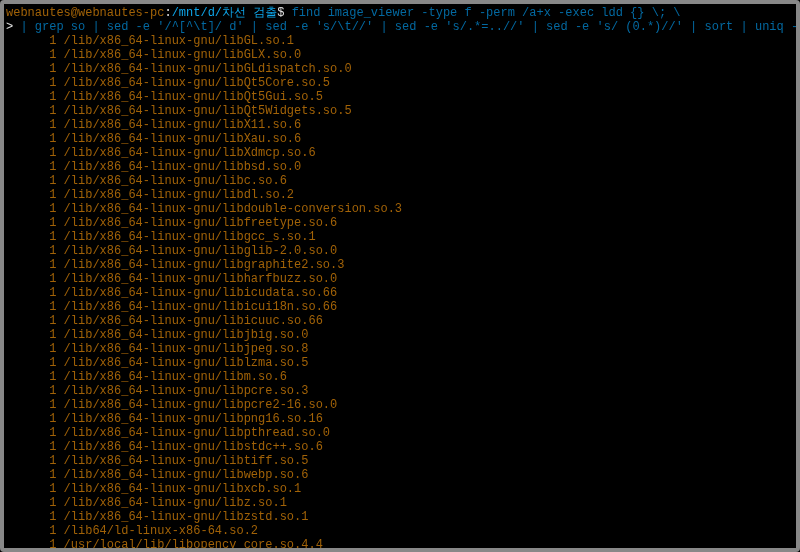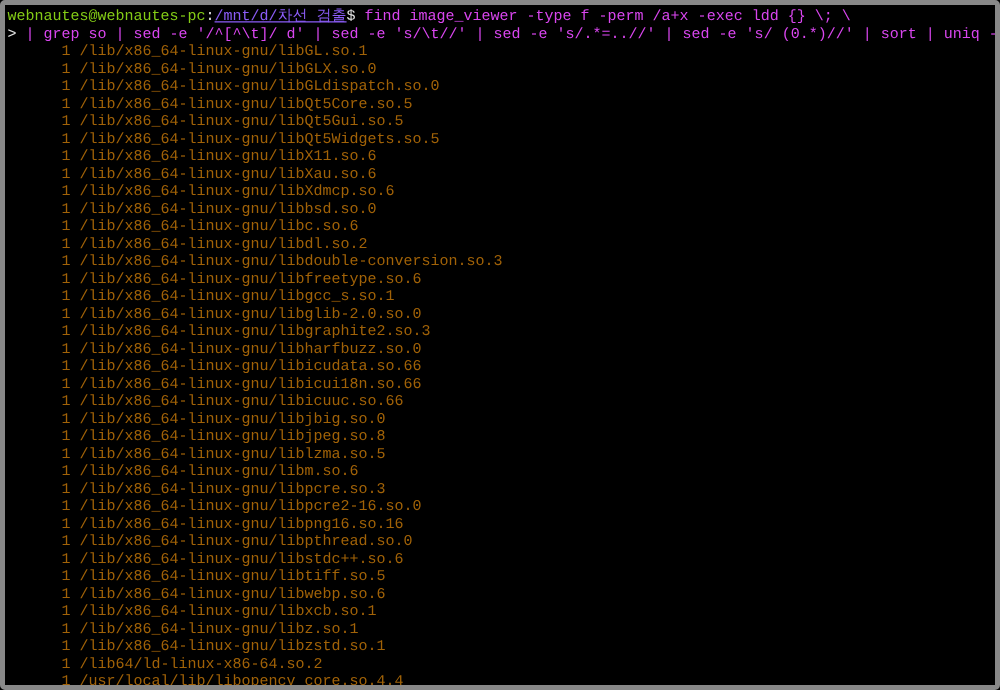--- a/index.html
+++ b/index.html
@@ -21,25 +21,25 @@
     font-size: 12px;
     line-height: 14px;
     color: #e4e4e4;
     padding: 2px 2px;
     white-space: pre;
     overflow: hidden;
   }
   .prompt-line {
     display: block;
   }
-  .user { color: #84cc16; }
+  .user { color: #a16207; }
   .colon { color: #e4e4e4; }
-  .path { color: #8b5cf6; text-decoration: underline; }
+  .path { color: #0ea5e9; }
   .dollar { color: #e4e4e4; }
-  .cmd { color: #d946ef; }
+  .cmd { color: #0369a1; }
   .out { color: #a16207; display: block; }
   .cont { color: #e4e4e4; }
   #output-container { display: block; }
 </style>
 </head>
 <body>
 
 <div class="terminal"><span class="prompt-line"><span class="user">webnautes@webnautes-pc</span><span class="colon">:</span><span class="path">/mnt/d/차선 검출</span><span class="dollar">$</span><span class="cmd"> </span><span class="cmd">find image_viewer -type f -perm /a+x -exec ldd {} \; \</span></span><span class="prompt-line"><span class="cont">&gt;</span><span class="cmd"> | grep so | sed -e '/^[^\t]/ d' | sed -e 's/\t//' | sed -e 's/.*=..//' | sed -e 's/ (0.*)//' | sort | uniq -c | sort -n</span></span><span id="output-container"><span class="out">      1 /lib/x86_64-linux-gnu/libGL.so.1</span><span class="out">      1 /lib/x86_64-linux-gnu/libGLX.so.0</span><span class="out">      1 /lib/x86_64-linux-gnu/libGLdispatch.so.0</span><span class="out">      1 /lib/x86_64-linux-gnu/libQt5Core.so.5</span><span class="out">      1 /lib/x86_64-linux-gnu/libQt5Gui.so.5</span><span class="out">      1 /lib/x86_64-linux-gnu/libQt5Widgets.so.5</span><span class="out">      1 /lib/x86_64-linux-gnu/libX11.so.6</span><span class="out">      1 /lib/x86_64-linux-gnu/libXau.so.6</span><span class="out">      1 /lib/x86_64-linux-gnu/libXdmcp.so.6</span><span class="out">      1 /lib/x86_64-linux-gnu/libbsd.so.0</span><span class="out">      1 /lib/x86_64-linux-gnu/libc.so.6</span><span class="out">      1 /lib/x86_64-linux-gnu/libdl.so.2</span><span class="out">      1 /lib/x86_64-linux-gnu/libdouble-conversion.so.3</span><span class="out">      1 /lib/x86_64-linux-gnu/libfreetype.so.6</span><span class="out">      1 /lib/x86_64-linux-gnu/libgcc_s.so.1</span><span class="out">      1 /lib/x86_64-linux-gnu/libglib-2.0.so.0</span><span class="out">      1 /lib/x86_64-linux-gnu/libgraphite2.so.3</span><span class="out">      1 /lib/x86_64-linux-gnu/libharfbuzz.so.0</span><span class="out">      1 /lib/x86_64-linux-gnu/libicudata.so.66</span><span class="out">      1 /lib/x86_64-linux-gnu/libicui18n.so.66</span><span class="out">      1 /lib/x86_64-linux-gnu/libicuuc.so.66</span><span class="out">      1 /lib/x86_64-linux-gnu/libjbig.so.0</span><span class="out">      1 /lib/x86_64-linux-gnu/libjpeg.so.8</span><span class="out">      1 /lib/x86_64-linux-gnu/liblzma.so.5</span><span class="out">      1 /lib/x86_64-linux-gnu/libm.so.6</span><span class="out">      1 /lib/x86_64-linux-gnu/libpcre.so.3</span><span class="out">      1 /lib/x86_64-linux-gnu/libpcre2-16.so.0</span><span class="out">      1 /lib/x86_64-linux-gnu/libpng16.so.16</span><span class="out">      1 /lib/x86_64-linux-gnu/libpthread.so.0</span><span class="out">      1 /lib/x86_64-linux-gnu/libstdc++.so.6</span><span class="out">      1 /lib/x86_64-linux-gnu/libtiff.so.5</span><span class="out">      1 /lib/x86_64-linux-gnu/libwebp.so.6</span><span class="out">      1 /lib/x86_64-linux-gnu/libxcb.so.1</span><span class="out">      1 /lib/x86_64-linux-gnu/libz.so.1</span><span class="out">      1 /lib/x86_64-linux-gnu/libzstd.so.1</span><span class="out">      1 /lib64/ld-linux-x86-64.so.2</span><span class="out">      1 /usr/local/lib/libopencv_core.so.4.4</span></span></div>
 
 </body></html>

